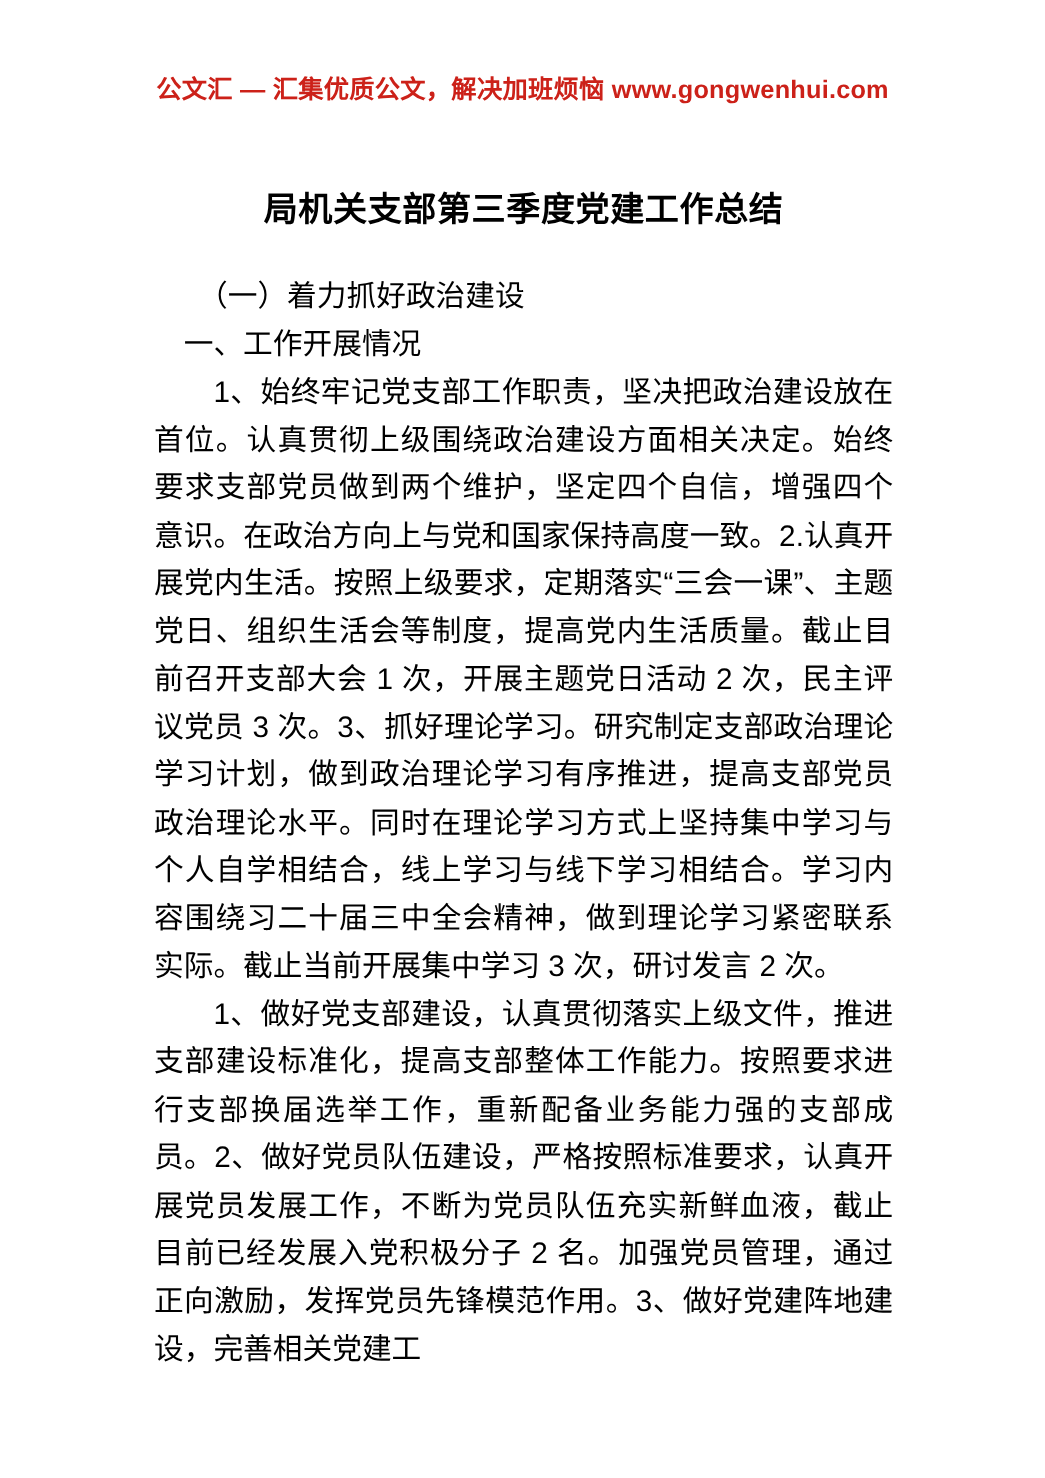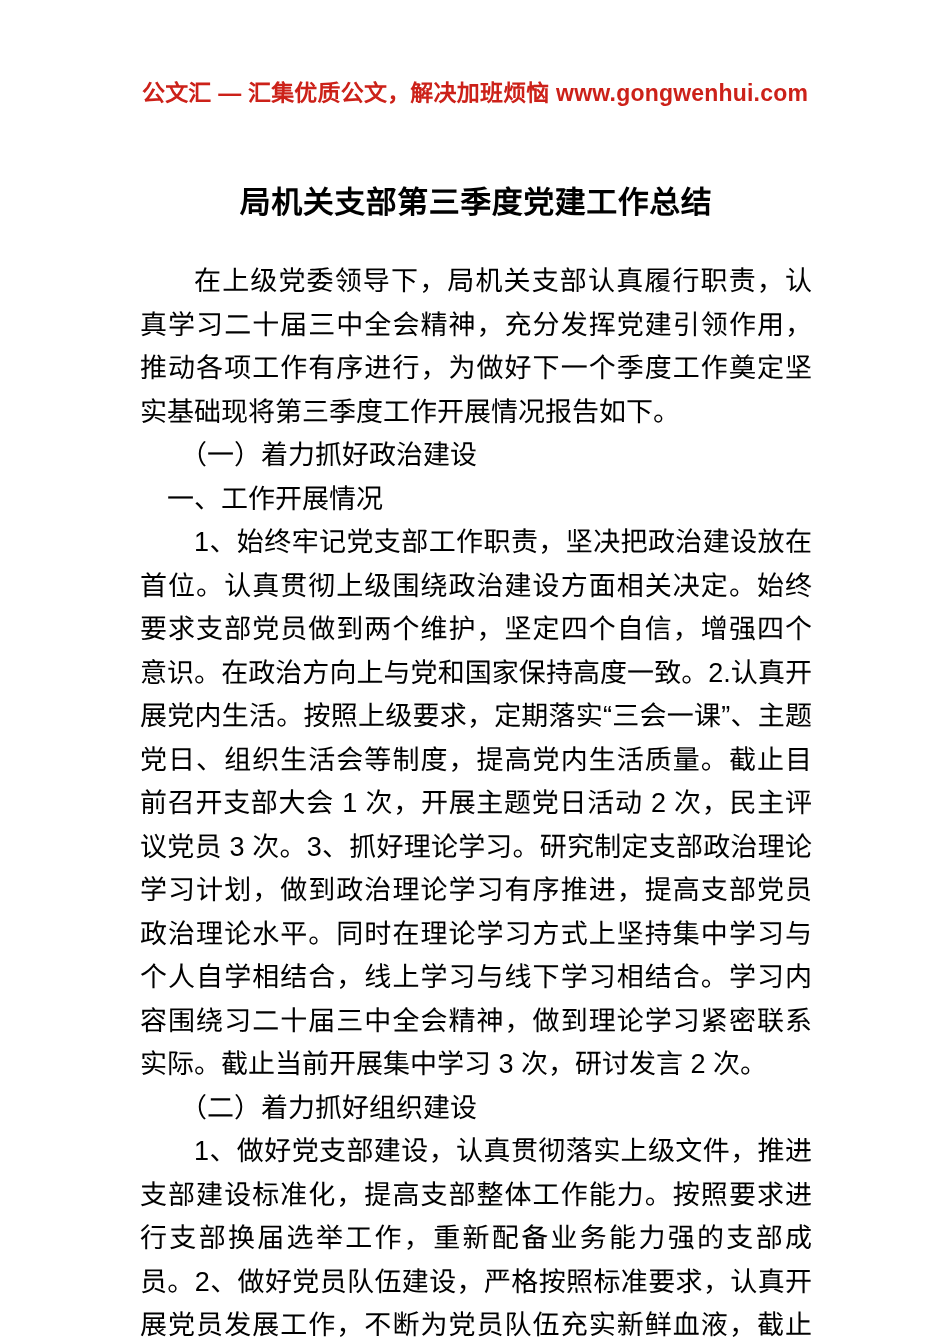--- a/index.html
+++ b/index.html
@@ -21,21 +21,21 @@
     height: 1344px;
     margin: 0 auto;
     background: #ffffff;
     overflow: hidden;
     box-sizing: border-box;
   }
 
   
   .site-banner {
     position: absolute;
-    top: 78px;
+    top: 66px;
     left: 0;
     width: 950px;
     text-align: center;
     color: #cc2119;
     font-size: 23px;
     font-weight: 700;
     line-height: 30px;
     letter-spacing: 0.2px;
     white-space: nowrap;
   }
@@ -47,21 +47,21 @@
     top: 168px;
     width: 672px;
   }
 
   .doc-title {
     font-size: 31px;
     font-weight: 700;
     line-height: 46px;
     text-align: center;
     letter-spacing: 0.5px;
-    margin: 12px 0 34px 0;
+    margin: 0 0 34px 0;
     white-space: nowrap;
   }
 
   .para {
     font-size: 27px;
     line-height: 43.5px;
     text-align: justify;
     text-align-last: left;
     text-justify: inter-ideograph;
     margin: 0;
@@ -85,27 +85,25 @@
 <body>
 
 <div class="page">
 
   <div class="site-banner">公文汇 — 汇集优质公文，解决加班烦恼 www.gongwenhui.com</div>
 
   <div class="doc">
 
     <h1 class="doc-title">局机关支部第三季度党建工作总结</h1>
 
-    <p class="para indent">在上级党委领导下，局机关支部认真履行职责，认真学习二十届三中全会精神，充分发挥党建引领作用，推动各项工作有序进行，为做好下一个季度工作奠定坚实基础现将第三季度工作开展情况报告如下。</p>
 
     <p class="para heading-sub">（一）着力抓好政治建设</p>
 
     <p class="para heading">一、工作开展情况</p>
 
     <p class="para indent">1、始终牢记党支部工作职责，坚决把政治建设放在首位。认真贯彻上级围绕政治建设方面相关决定。始终要求支部党员做到两个维护，坚定四个自信，增强四个意识。在政治方向上与党和国家保持高度一致。2.认真开展党内生活。按照上级要求，定期落实“三会一课”、主题党日、组织生活会等制度，提高党内生活质量。截止目前召开支部大会 1 次，开展主题党日活动 2 次，民主评议党员 3 次。3、抓好理论学习。研究制定支部政治理论学习计划，做到政治理论学习有序推进，提高支部党员政治理论水平。同时在理论学习方式上坚持集中学习与个人自学相结合，线上学习与线下学习相结合。学习内容围绕习二十届三中全会精神，做到理论学习紧密联系实际。截止当前开展集中学习 3 次，研讨发言 2 次。</p>
 
-    <p class="para heading-sub">（二）着力抓好组织建设</p>
 
     <p class="para indent">1、做好党支部建设，认真贯彻落实上级文件，推进支部建设标准化，提高支部整体工作能力。按照要求进行支部换届选举工作，重新配备业务能力强的支部成员。2、做好党员队伍建设，严格按照标准要求，认真开展党员发展工作，不断为党员队伍充实新鲜血液，截止目前已经发展入党积极分子 2 名。加强党员管理，通过正向激励，发挥党员先锋模范作用。3、做好党建阵地建设，完善相关党建工</p>
 
   </div>
 
 </div>
 
 </body></html>

